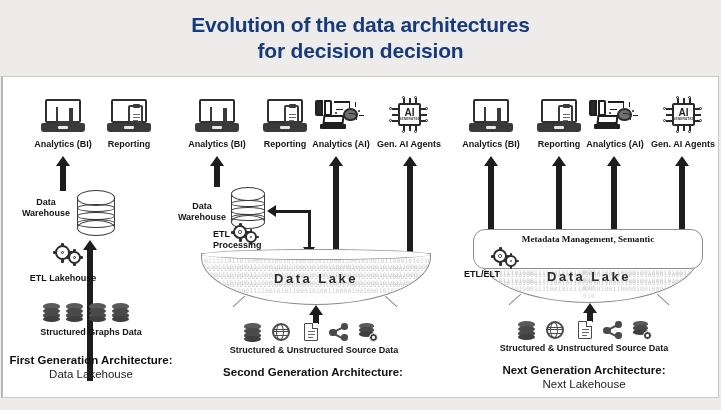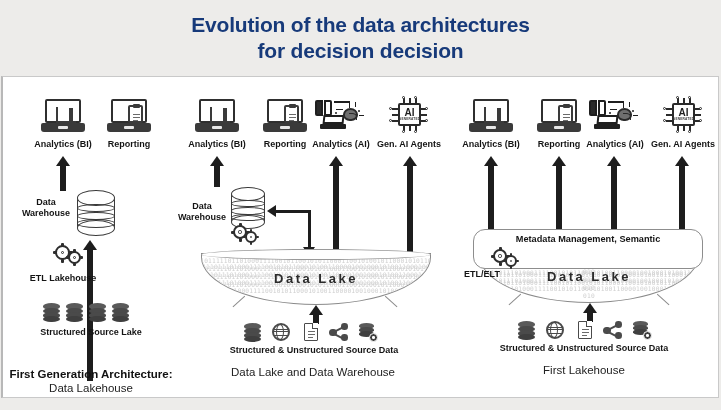--- a/index.html
+++ b/index.html
@@ -228,21 +228,21 @@
   .tick{position:absolute;background:#8c8c8c;height:1.4px;transform-origin:50% 50%;}
 
   
   .metabox{
     position:absolute;
     border:1.4px solid #8d8d8d;border-radius:12px;background:#fff;
     box-sizing:border-box;
   }
   .metatxt{
     position:absolute;left:0;width:100%;text-align:center;
-    font-size:9.2px;font-weight:bold;color:#141414;line-height:12px;
+    font-size:9.2px;font-weight:bold;color:#141414;line-height:12px;font-family:Liberation Serif, serif;
   }
 </style>
 </head>
 <body style="background: rgb(237, 236, 234);">
 
 <div id="root">
 
   <div class="title-area">
     <div class="title-line" style="color: rgb(23, 58, 122);">Evolution of the data architectures</div>
     <div class="title-line" style="color: rgb(23, 58, 122);">for decision decision</div>
@@ -331,23 +331,23 @@
           <b></b>
           <b></b>
           <b></b>
         </div>
       <div class="dbs" style="left:109px;top:226px;">
           <b></b>
           <b></b>
           <b></b>
           <b></b>
         </div>
-      <div class="lbl" style="left:3px;top:250px;width:170px;">Structured Source Lake</div>
-
-      <div class="caption" style="left:0;top:276px;width:176px;margin-top:14px;">
+      <div class="lbl" style="left:3px;top:250px;width:170px;">Structured Graphs Data</div>
+
+      <div class="caption" style="left:0;top:276px;width:176px;">
         <span class="c1">First Generation Architecture:</span>
         <span class="c2">Data Lakehouse</span>
       </div>
     </div>
 
     <div class="section" id="sec2">
 
       <div class="laptop" style="left:16px;top:22px;">
         <div class="lid">
             <div class="g-bars">
@@ -454,20 +454,24 @@
         <div class="tooth" style="left:5.5px;top:-2.4px;width:3px;height:4px;"></div>
         <div class="tooth" style="left:5.5px;top:12.5px;width:3px;height:4px;"></div>
         <div class="tooth" style="left:-2.4px;top:5.5px;width:4px;height:3px;"></div>
         <div class="tooth" style="left:12.5px;top:5.5px;width:4px;height:3px;"></div>
         <div class="gear" style="left:12px;top:6px;width:12px;height:12px;"></div>
         <div class="tooth" style="left:16.6px;top:4px;width:2.6px;height:3.4px;"></div>
         <div class="tooth" style="left:16.6px;top:16.4px;width:2.6px;height:3.4px;"></div>
         <div class="tooth" style="left:10px;top:10.6px;width:3.4px;height:2.6px;"></div>
         <div class="tooth" style="left:22.6px;top:10.6px;width:3.4px;height:2.6px;"></div>
       </div>
+      <div class="lbl lbl-w" style="left:34px;top:152px;width:62px;text-align:left;">
+        <span>ETL</span><br>
+        <span>Processing</span>
+      </div>
 
       <div class="arrow-head-up" style="left:150px;top:79px;"></div>
       <div class="arrow-up" style="left:154px;top:88px;height:88px;"></div>
       <div class="arrow-head-up" style="left:224px;top:79px;"></div>
       <div class="arrow-up" style="left:228px;top:88px;height:88px;"></div>
 
       <div class="lake" style="left:22px;top:176px;width:230px;height:52px;">
         <div class="bowl">
           <div class="bin">0001011111011010001111001011001010110001100101001011000101011001101111011101000111100101011000101001100001001000101001100010010</div>
           <div class="bin" style="top:12px">0001011111011010001111001011001010110001100101001011000101011001101111011101000111100101011000101001100001001000101001100010010</div>
@@ -512,21 +516,21 @@
         <div class="st">
             <b></b>
             <b></b>
             <b></b>
           </div>
           <div class="gr"></div>
       </div>
       <div class="lbl" style="left:10px;top:268px;width:250px;">Structured &amp; Unstructured Source Data</div>
 
       <div class="caption" style="left:0;top:288px;width:268px;">
-        <span class="c2">Data Lake and Data Warehouse</span>
+        <span class="c1">Second Generation Architecture:</span>
       </div>
     </div>
 
     <div class="section" id="sec3">
 
       <div class="laptop" style="left:22px;top:22px;">
         <div class="lid">
             <div class="g-bars">
               <span class="axl"></span>
               <span class="axb"></span>
@@ -678,18 +682,19 @@
         <div class="st">
             <b></b>
             <b></b>
             <b></b>
           </div>
           <div class="gr"></div>
       </div>
       <div class="lbl" style="left:12px;top:266px;width:250px;">Structured &amp; Unstructured Source Data</div>
 
       <div class="caption" style="left:0;top:286px;width:274px;">
-        <span class="c2">First Lakehouse</span>
+        <span class="c1">Next Generation Architecture:</span>
+        <span class="c2">Next Lakehouse</span>
       </div>
     </div>
 
   </div>
 </div>
 
 </body></html>

